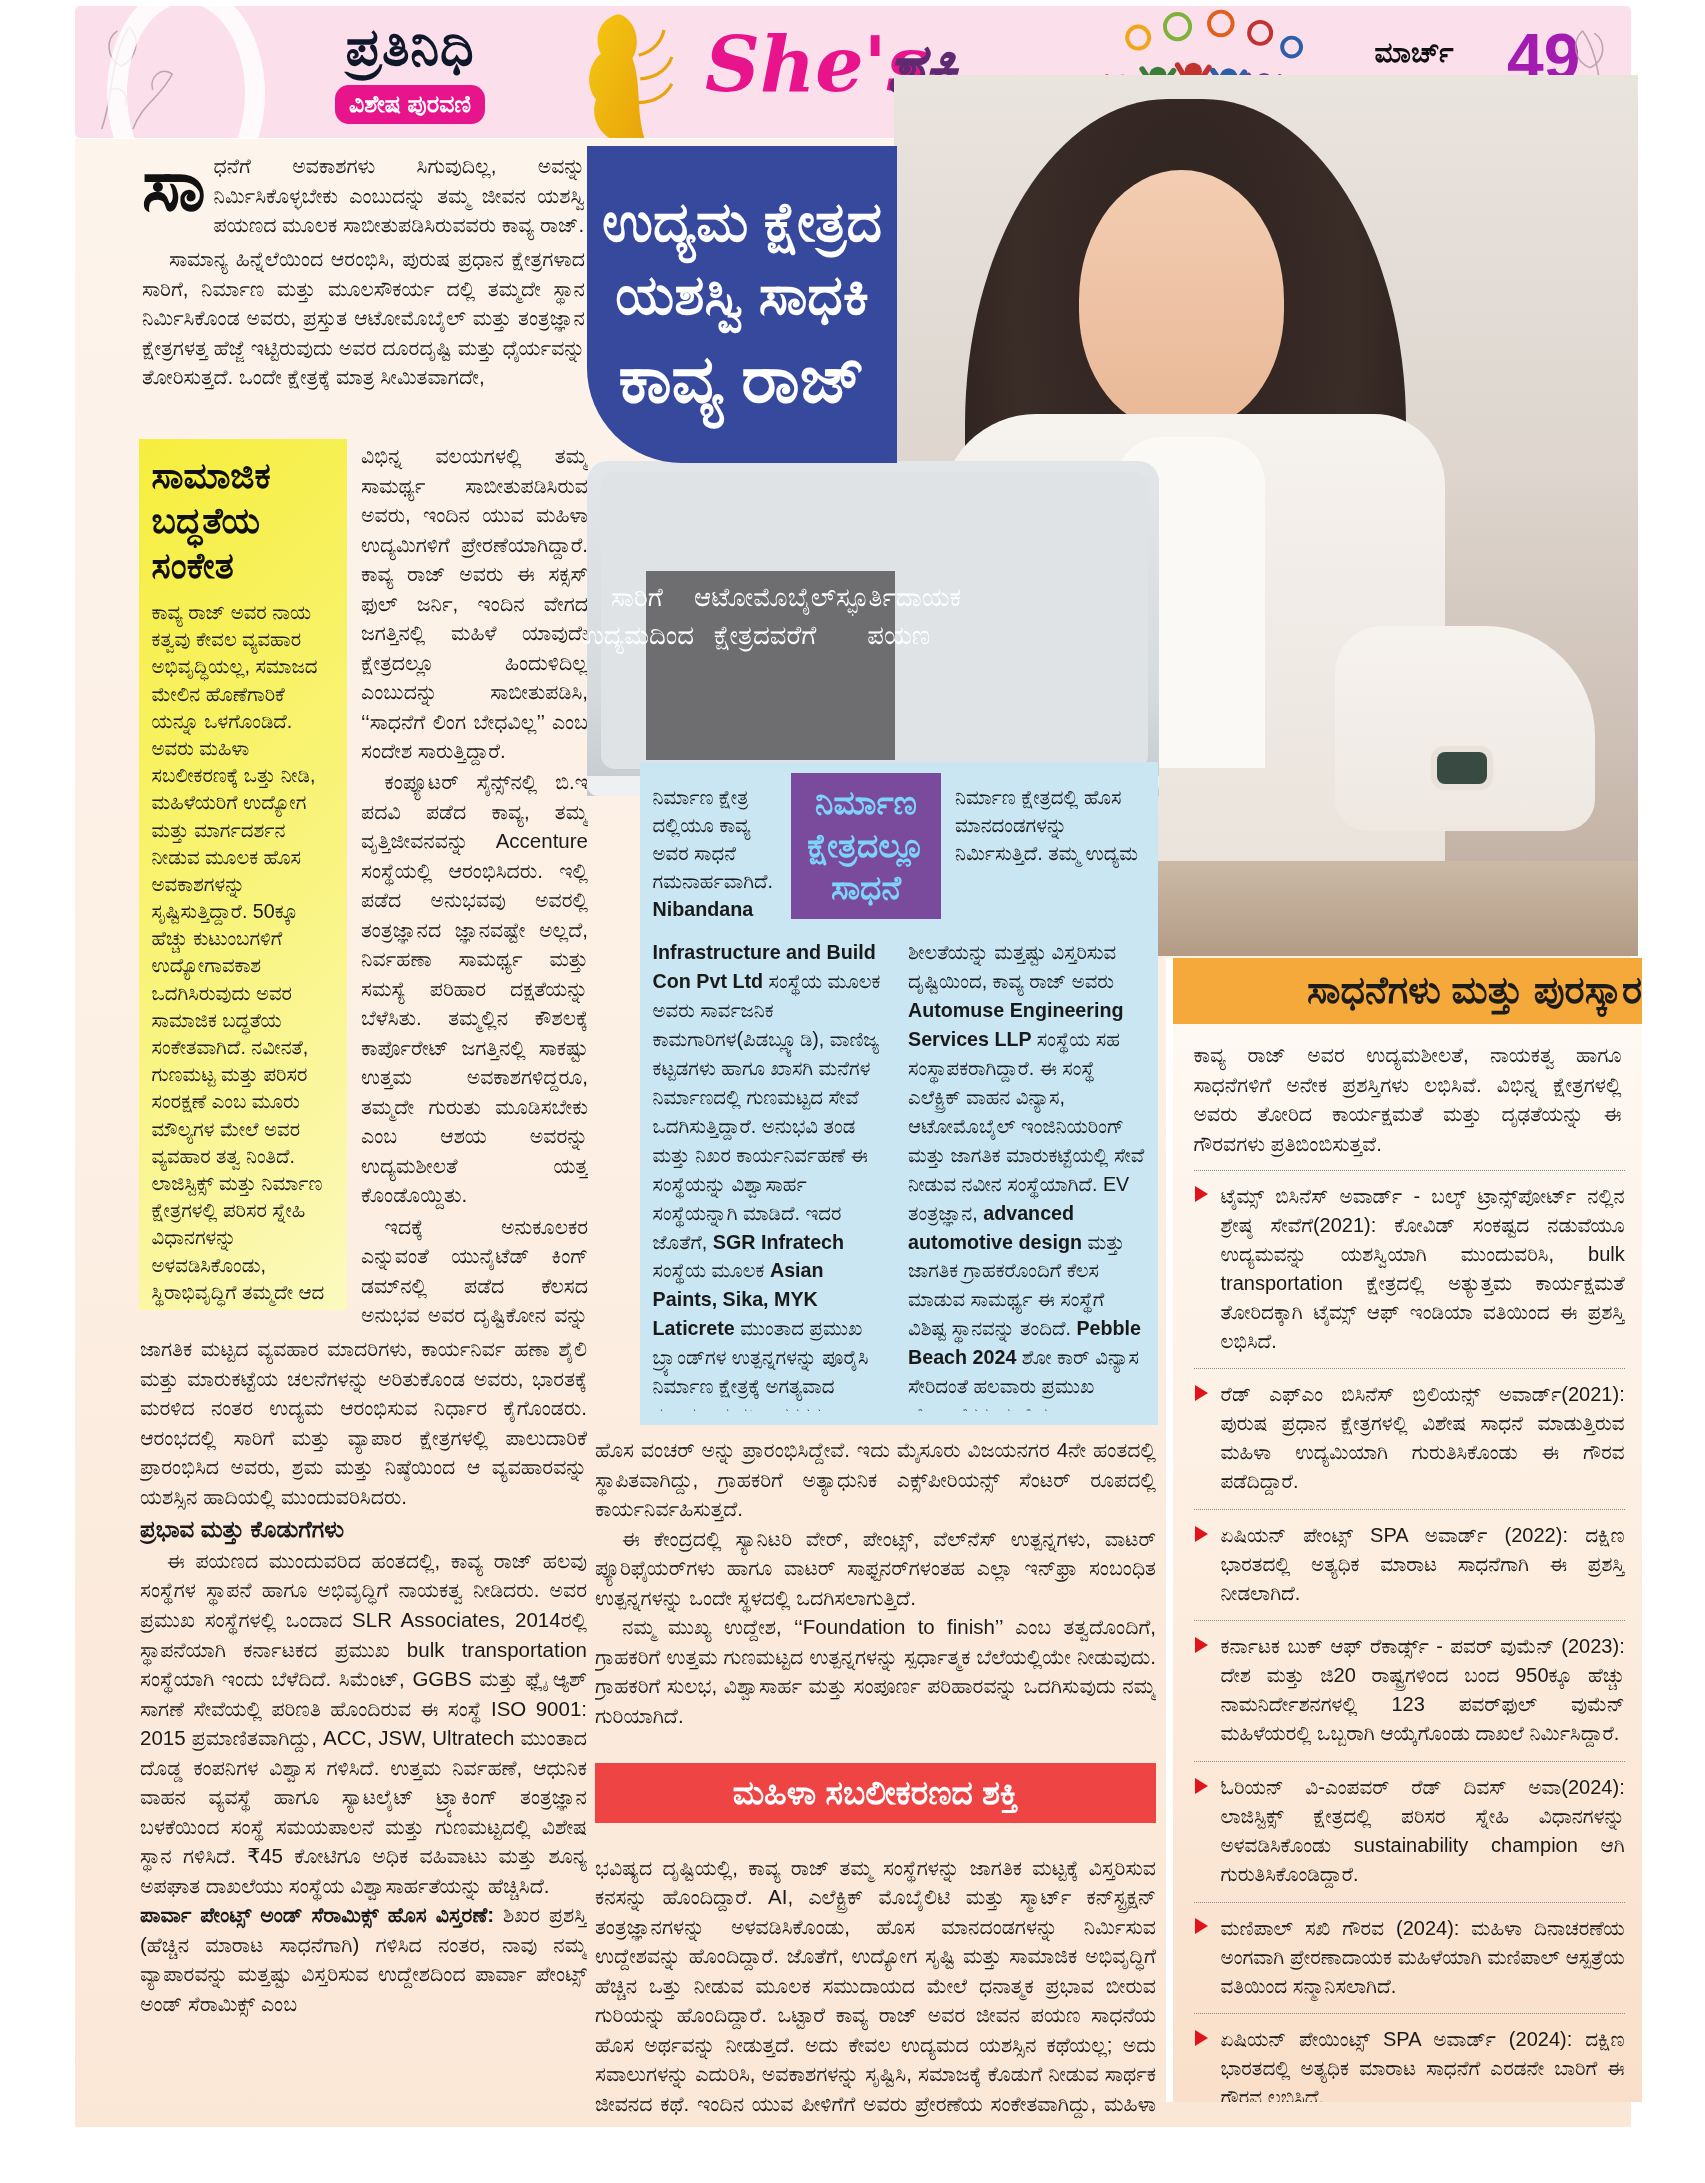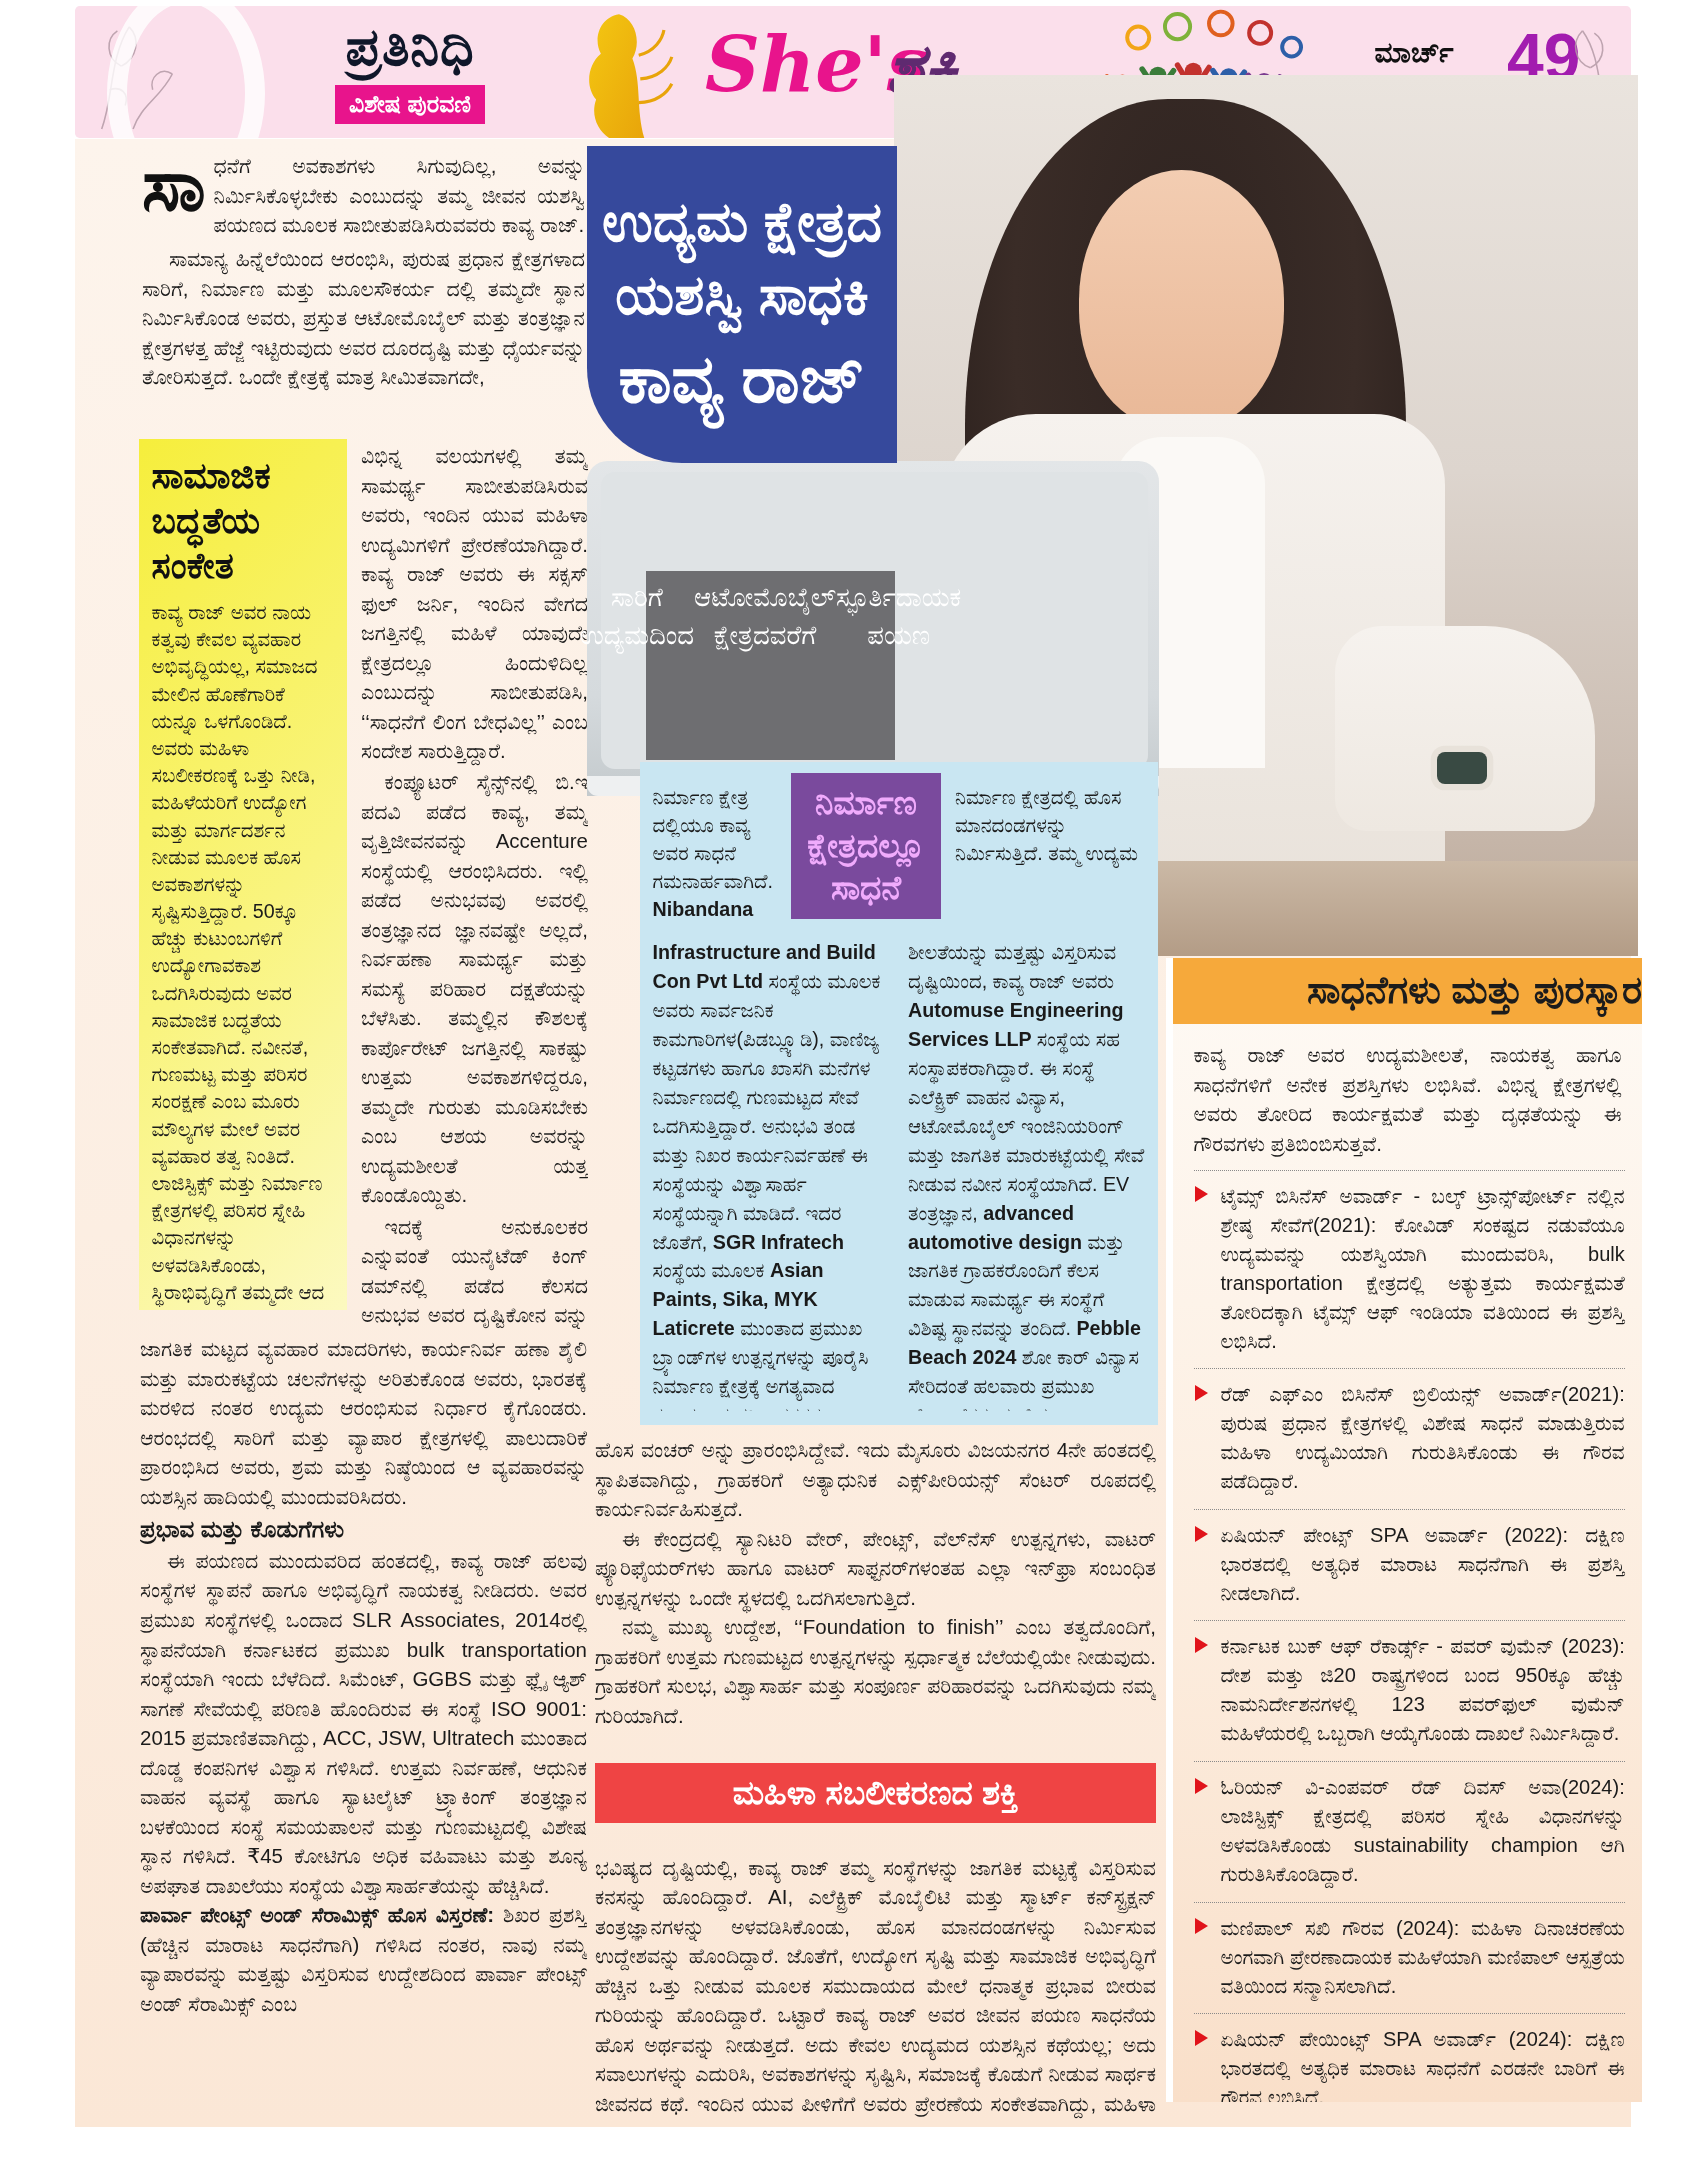--- a/index.html
+++ b/index.html
@@ -9,21 +9,21 @@
   .header-band{position:absolute;left:75px;top:6.3px;width:1556px;height:132px;
                background:#fbdfeb;border-radius:4.7px;overflow:hidden;}
   .floral{position:absolute;top:4.7px;opacity:.85;}
   .floral.left{left:11px;}
   .floral.right{right:4.7px;}
   .swirl{position:absolute;left:31.5px;top:-23.6px;width:118px;height:181px;border:20.5px solid #ffffff;
          border-radius:50%;opacity:.8;}
   .masthead-group{position:absolute;left:217px;top:11px;width:236px;text-align:center;}
   .masthead-title{font-size:52px;font-weight:bold;color:#0f172a;letter-spacing:0.8px;}
   .masthead-sub{display:inline-block;margin-top:6.3px;background:#e8148c;color:#fff;
-                font-size:23.6px;font-weight:bold;padding:6.3px 14px;}
+                font-size:23.6px;font-weight:bold;padding:6.3px 14px;border-radius:14px;}
   .silhouette{position:absolute;left:469px;top:1.6px;}
   .shes{position:absolute;left:630px;top:14px;font-family:"DejaVu Serif","Liberation Serif",serif;
         font-style:italic;font-weight:bold;font-size:76px;color:#e8148c;}
   .shakti{position:absolute;left:811px;top:22px;font-family:"DejaVu Serif","Liberation Serif",serif;
           font-style:italic;font-weight:bold;font-size:68px;color:#5f2a70;}
   .crowd{position:absolute;left:1016px;top:0px;}
   .issue-date{position:absolute;left:1268px;top:30px;width:142px;text-align:center;line-height:1.2;}
   .issue-month{font-size:28px;font-weight:bold;color:#111;}
   .issue-year{font-size:28px;color:#111;}
   .page-number{position:absolute;left:1432px;top:12.6px;font-size:66px;font-weight:bold;color:#a21caf;}
@@ -83,21 +83,21 @@
              display:flex;flex-direction:row;justify-content:center;text-align:center;
              padding:7.9px 11px;box-sizing:border-box;}
   .quote-box .q{color:#fff;font-size:26px;line-height:1.45;}
   
   .construction-box{position:absolute;left:640px;top:762px;width:518px;height:663px;
                     background:#c9e6f2;z-index:3;overflow:hidden;}
   .cb-left-top{position:absolute;left:12.6px;top:22px;width:135px;height:150px;overflow:hidden;
                font-size:19.7px;line-height:1.42;}
   .cb-title{position:absolute;left:151px;top:11px;width:150px;height:146px;background:#7a4a9d;
             display:flex;align-items:center;justify-content:center;text-align:center;
-            color:#f0abfc;font-weight:bold;font-size:33px;line-height:1.3;padding:4.7px;box-sizing:border-box;}
+            color:#7dd3fc;font-weight:bold;font-size:33px;line-height:1.3;padding:4.7px;box-sizing:border-box;}
   .cb-right-top{position:absolute;left:315px;top:22px;width:192px;height:150px;overflow:hidden;
                font-size:19.7px;line-height:1.42;}
   .cb-left-bot{position:absolute;left:12.6px;top:176px;width:236px;height:473px;overflow:hidden;
                font-size:19.7px;line-height:1.47;}
   .cb-right-bot{position:absolute;left:268px;top:176px;width:239px;height:473px;overflow:hidden;
                font-size:19.7px;line-height:1.47;}
   
   .mid-col{position:absolute;left:595px;top:1435px;width:561px;height:321px;overflow:hidden;}
   .mid-col .para{margin:0;}
   .mid-col .para.indent{text-indent:27px;}

